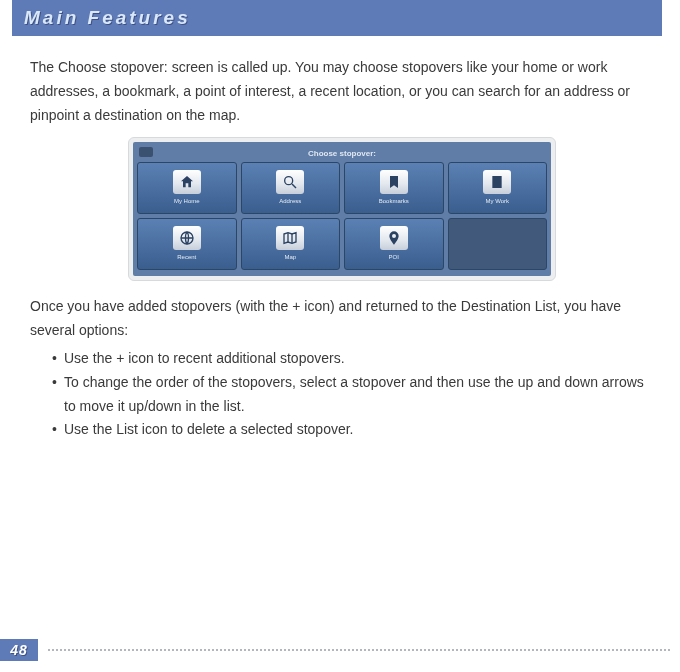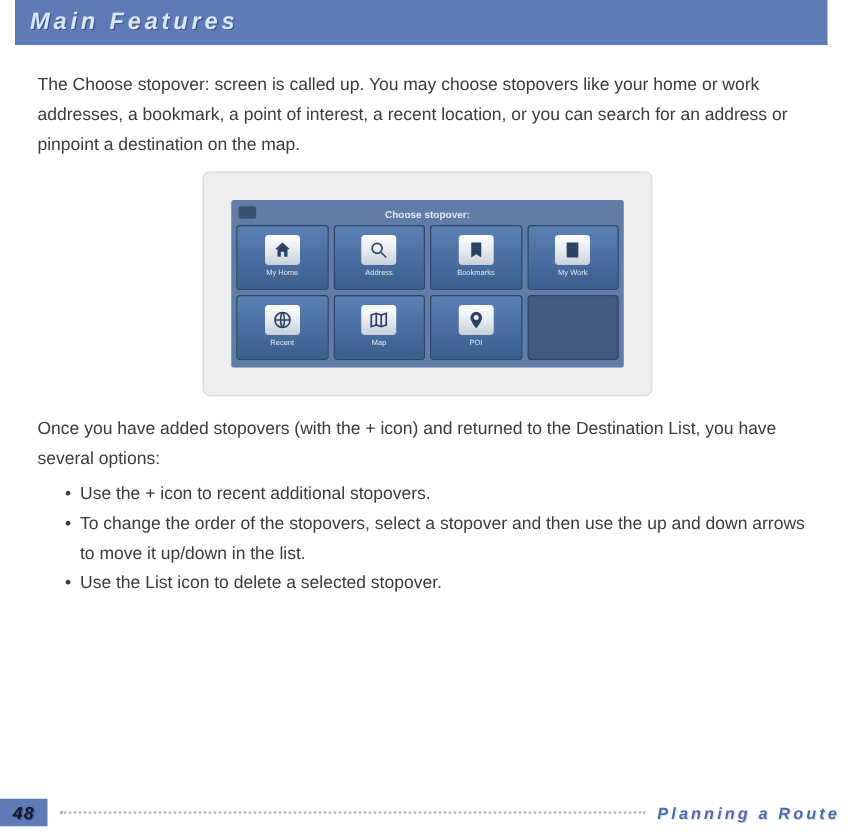--- a/index.html
+++ b/index.html
@@ -30,26 +30,26 @@
   .content {
     margin: 20px 26px 0 30px;
     font-size: 14px;
     line-height: 1.7;
     color: #3a3a3a;
   }
   .intro-text { margin-bottom: 10px; }
 
   
   .figure-wrap {
-    width: 360px;
+    width: 428px;
     margin: 6px auto 14px auto;
     background: #eceef0;
     border: 1px solid #d7dadd;
     border-radius: 6px;
-    padding: 22px;
+    padding: 4px;
   }
   .device-screen {
     background: #5f7da7;
     border-radius: 2px;
     padding: 4px 4px 6px 4px;
   }
   .device-title-bar {
     height: 14px;
     display: flex;
     align-items: center;
@@ -115,21 +115,21 @@
   .footer {
     position: absolute;
     left: 0; bottom: 10px;
     width: 680px;
     height: 24px;
     display: flex;
     align-items: center;
   }
   .page-num-box {
     background: #5f7bb7;
-    color: #0f172a;
+    color: #ffffff;
     font-style: italic;
     font-weight: bold;
     font-size: 14px;
     letter-spacing: 1px;
     width: 38px;
     height: 22px;
     display: flex;
     align-items: center;
     justify-content: center;
     text-shadow: 1px 1px 0 rgba(0,0,40,0.35);
@@ -249,14 +249,13 @@
       <span class="dot">•</span>
       <span>Use the List icon to delete a selected stopover.</span>
     </div>
   </div>
 
 </div>
 
 <div class="footer">
   <div class="page-num-box">48</div>
   <div class="footer-dots"></div>
-  <div class="footer-label">Planning a Route</div>
 </div>
 
 </body></html>

